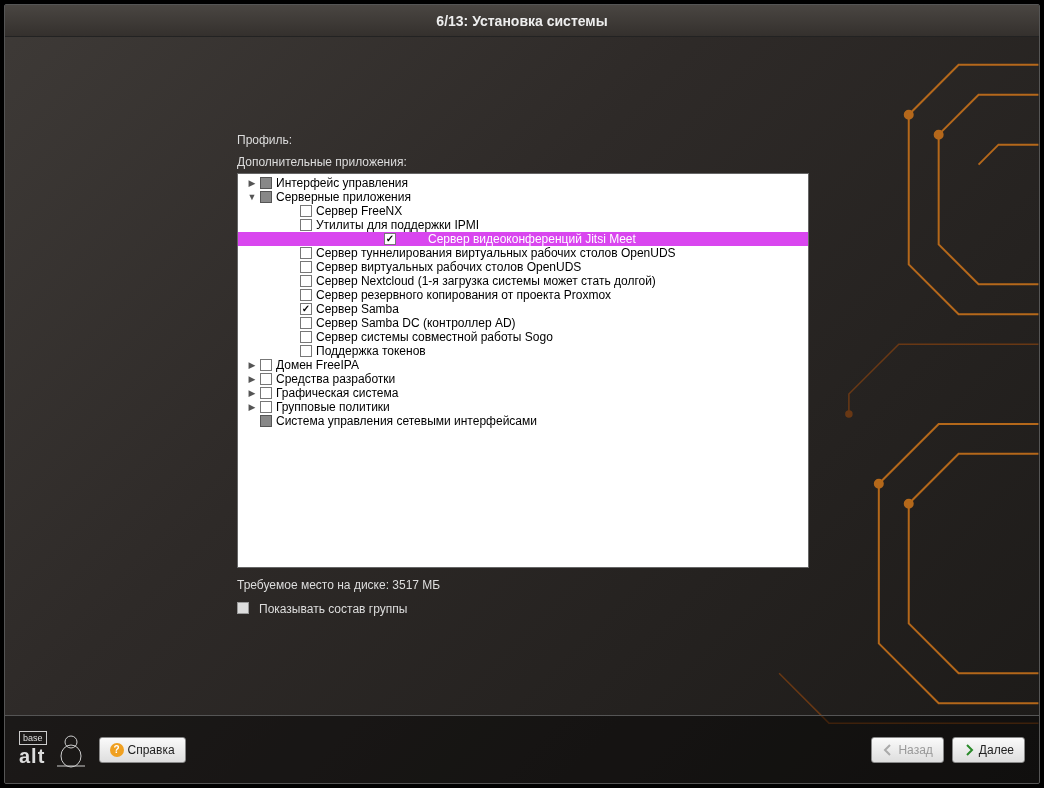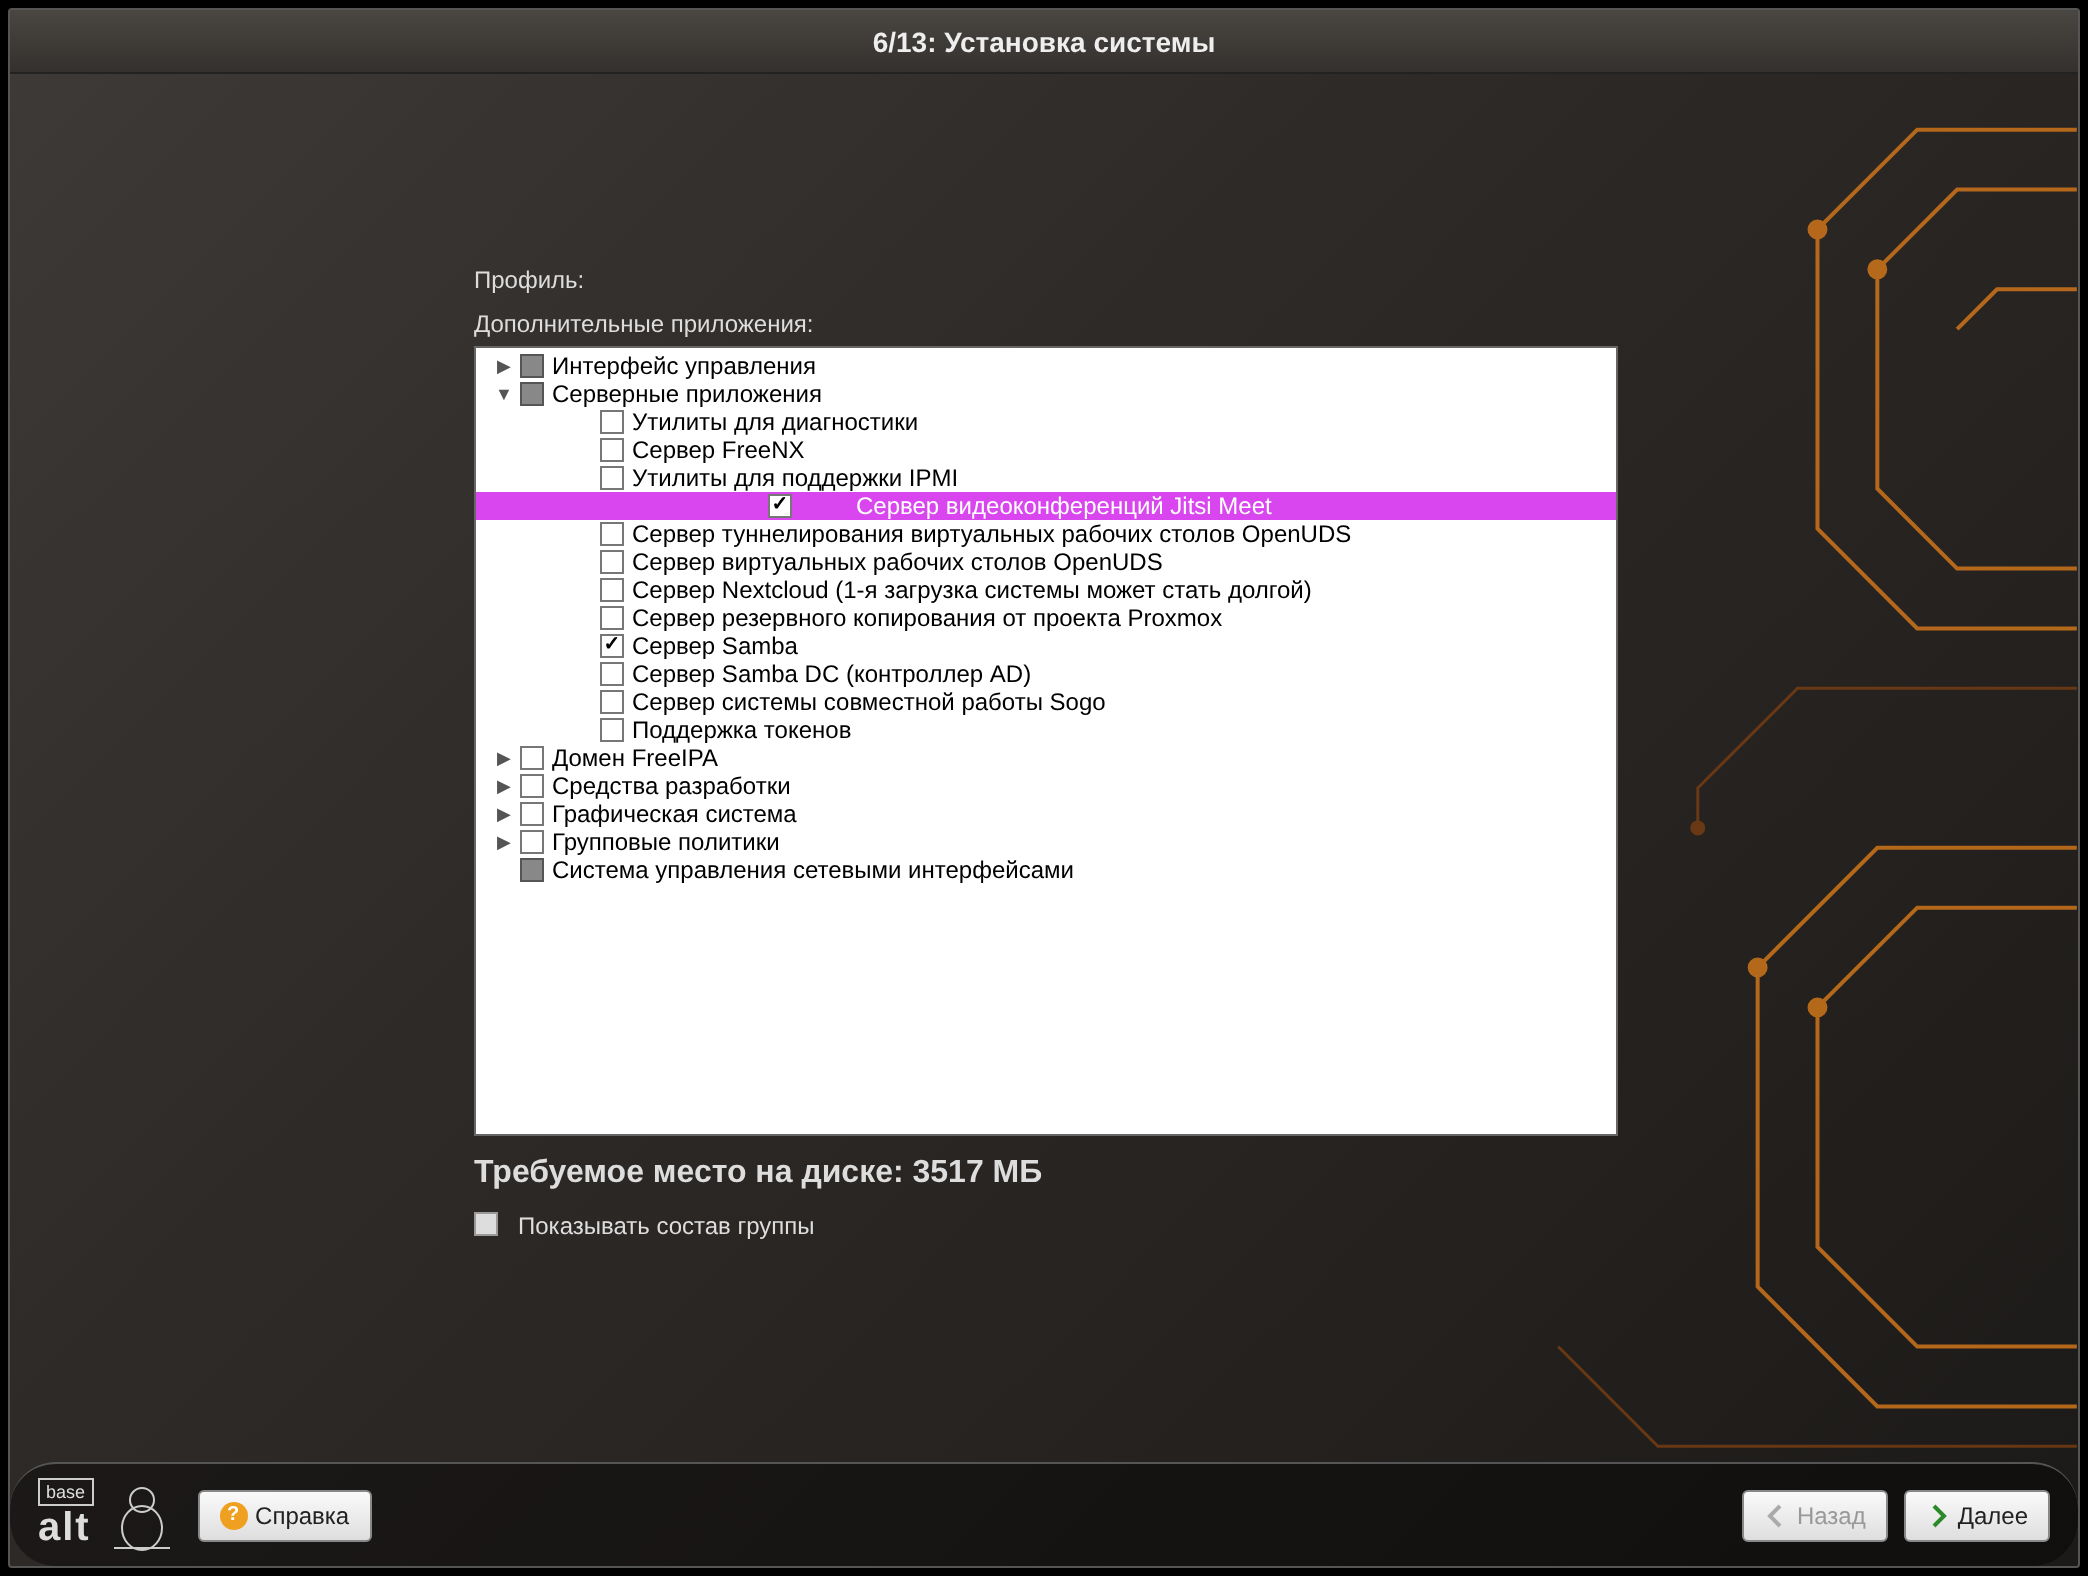--- a/index.html
+++ b/index.html
@@ -54,27 +54,27 @@
   .node.selected .expander{ color:#fff;}
   .spacer { display: inline-block; }
   .cb {
     width: 12px; height: 12px; border: 1px solid #777; background: #fff;
     display: inline-flex; align-items: center; justify-content: center; margin-right: 4px;
     font-size: 10px; line-height: 1;
   }
   .cb.tri { background: #888; border-color:#555;}
   .cb.checked::after { content: "✓"; color: #000; font-weight: bold; font-size: 10px; }
   .node.selected .cb.checked::after { color: #000; }
-  .disk-label { margin-top: 10px; color: #ddd; font-size: 16px; font-weight: bold; }
+  .disk-label { margin-top: 10px; color: #ddd; font-size: 12px; }
   .show-group { margin-top: 10px; display: flex; gap: 6px; color: #ddd; font-size: 12px; }
   .show-group .cb { border-color: #999; background: #ddd; }
   .footer {
-    position: absolute; left: 0; bottom: 0; width: 100%; height: 52px;
+    position: absolute; left: 0; bottom: 0; width: 100%; height: 68px;
     background: rgba(0,0,0,0.4); display: flex; align-items: center;
-    padding: 0 14px; gap: 8px; z-index: 3; border-top: 1px solid #555; border-radius: 23px;
+    padding: 0 14px; gap: 8px; z-index: 3; border-top: 1px solid #555;
   }
   .logo { color: #ddd; font-size: 10px; display: flex; align-items: flex-end; gap: 4px; }
   .logo .base { border: 1px solid #ccc; padding: 1px 3px; font-size: 9px; }
   .logo .alt { font-size: 20px; font-weight: bold; letter-spacing: 1px; }
   .logo svg { width: 40px; height: 34px; }
   .btn {
     height: 26px; padding: 0 10px; border: 1px solid #888; border-radius: 3px;
     background: linear-gradient(180deg,#fafafa,#dedede); display: inline-flex;
     align-items: center; gap: 4px; font-size: 12px; color: #222; cursor: pointer;
   }
@@ -127,27 +127,20 @@
           <span class="spacer" style="width: 4px;"></span>
           <span class="expander">▶</span>
           <span class="cb tri"></span>
           <span>Интерфейс управления</span>
         </div>
         <div class="node">
           <span class="spacer" style="width: 4px;"></span>
           <span class="expander">▼</span>
           <span class="cb tri"></span>
           <span>Серверные приложения</span>
-        </div>
-        <div class="node">
-          <span class="spacer" style="width: 40px;"></span>
-          <span class="expander"></span>
-          <span class="spacer" style="width: 4px;"></span>
-          <span class="cb"></span>
-          <span>Утилиты для диагностики</span>
         </div>
         <div class="node">
           <span class="spacer" style="width: 40px;"></span>
           <span class="expander"></span>
           <span class="spacer" style="width: 4px;"></span>
           <span class="cb"></span>
           <span>Сервер FreeNX</span>
         </div>
         <div class="node">
           <span class="spacer" style="width: 40px;"></span>

